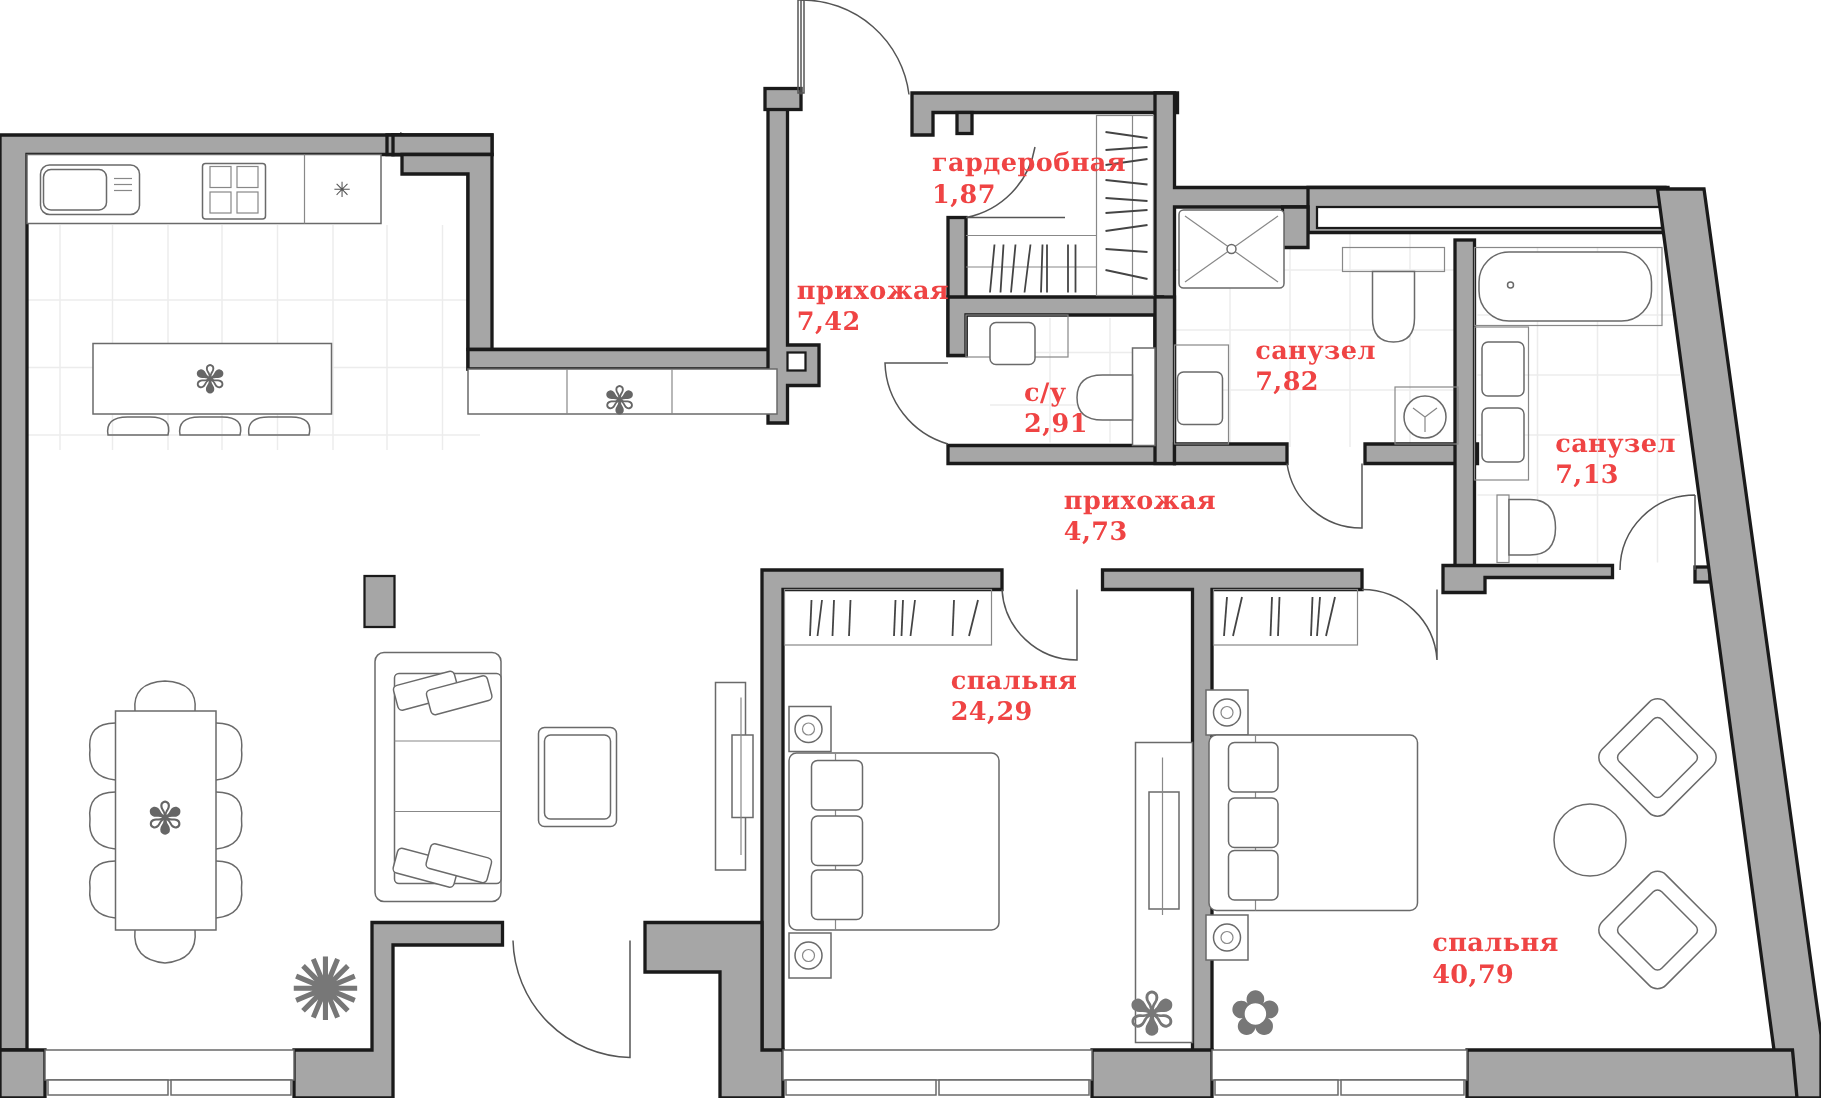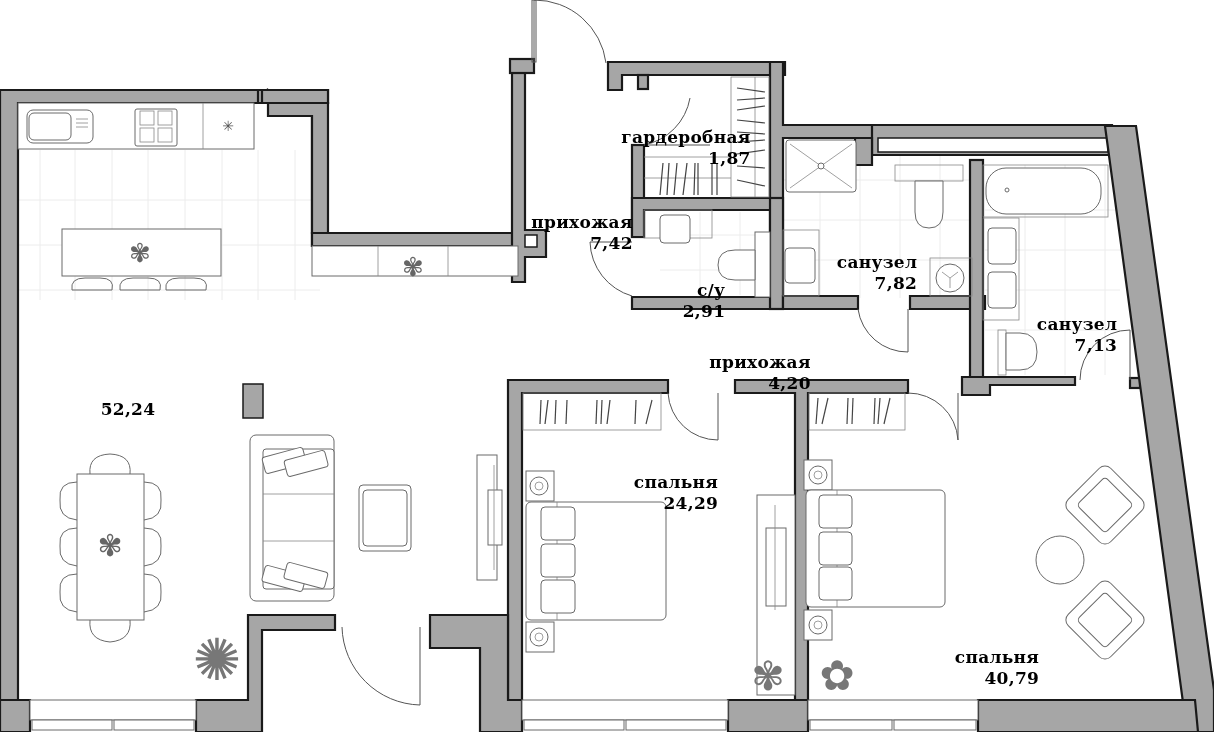--- a/index.html
+++ b/index.html
@@ -6,23 +6,23 @@
   body { width: 1214px; height: 732px; position: relative; overflow: hidden;
          font-family: "DejaVu Serif", "Liberation Serif", serif; }
   #plan { position: absolute; left: 0; top: 0; width: 1214px; height: 732px; }
   .wall { fill: #a6a6a6; stroke: #1a1a1a; stroke-width: 2.2; }
   .furn { fill: #ffffff; stroke: #6a6a6a; stroke-width: 1; }
   .furn-nf { fill: none; stroke: #6a6a6a; stroke-width: 1; }
   .thin { fill: none; stroke: #888; stroke-width: 0.8; }
   .door { fill: none; stroke: #555; stroke-width: 1; }
   .grid { stroke: #ececec; stroke-width: 1; }
   .dark { fill: #a6a6a6; stroke: #1a1a1a; stroke-width: 1.5; }
-  .label { position: absolute; text-align: right; color: #000000;
+  .label { position: absolute; text-align: left; color: #ef4444;
            font-weight: bold; font-size: 17px; line-height: 21px; white-space: nowrap;
-           transform: translateX(-50%); letter-spacing: 0.3px; margin-top: 28px; }
+           transform: translateX(-50%); letter-spacing: 0.3px; }
   .label span { display: block; }
 </style>
 </head>
 <body>
 
 <svg id="plan" viewBox="0 0 1214 732" xmlns="http://www.w3.org/2000/svg">
 
   <g>
     <line class="grid" x1="18" y1="200" x2="320" y2="200"></line>
     <line class="grid" x1="18" y1="245" x2="320" y2="245"></line>
@@ -311,21 +311,20 @@
     <text x="837" y="690" font-size="42" fill="#777" text-anchor="middle" font-family="DejaVu Sans, sans-serif">✿</text>
     <circle class="furn" cx="1060" cy="560" r="24"></circle>
     <rect class="furn" x="1075" y="475" width="60" height="60" rx="8" transform="rotate(45 1105 505)"></rect>
     <rect class="furn" x="1085" y="485" width="40" height="40" rx="4" transform="rotate(45 1105 505)"></rect>
     <rect class="furn" x="1075" y="590" width="60" height="60" rx="8" transform="rotate(45 1105 620)"></rect>
     <rect class="furn" x="1085" y="600" width="40" height="40" rx="4" transform="rotate(45 1105 620)"></rect>
   </g>
 </svg>
 
 <div class="label" style="left:128px; top:371px;">
-  <span>52,24</span>
 </div>
 <div class="label" style="left:686px; top:99px;">
   <span>гардеробная</span>
   <span>1,87</span>
 </div>
 <div class="label" style="left:582px; top:184px;">
   <span>прихожая</span>
   <span>7,42</span>
 </div>
 <div class="label" style="left:704px; top:252px;">
@@ -335,21 +334,21 @@
 <div class="label" style="left:877px; top:224px;">
   <span>санузел</span>
   <span>7,82</span>
 </div>
 <div class="label" style="left:1077px; top:286px;">
   <span>санузел</span>
   <span>7,13</span>
 </div>
 <div class="label" style="left:760px; top:324px;">
   <span>прихожая</span>
-  <span>4,20</span>
+  <span>4,73</span>
 </div>
 <div class="label" style="left:676px; top:444px;">
   <span>спальня</span>
   <span>24,29</span>
 </div>
 <div class="label" style="left:997px; top:619px;">
   <span>спальня</span>
   <span>40,79</span>
 </div>
 

